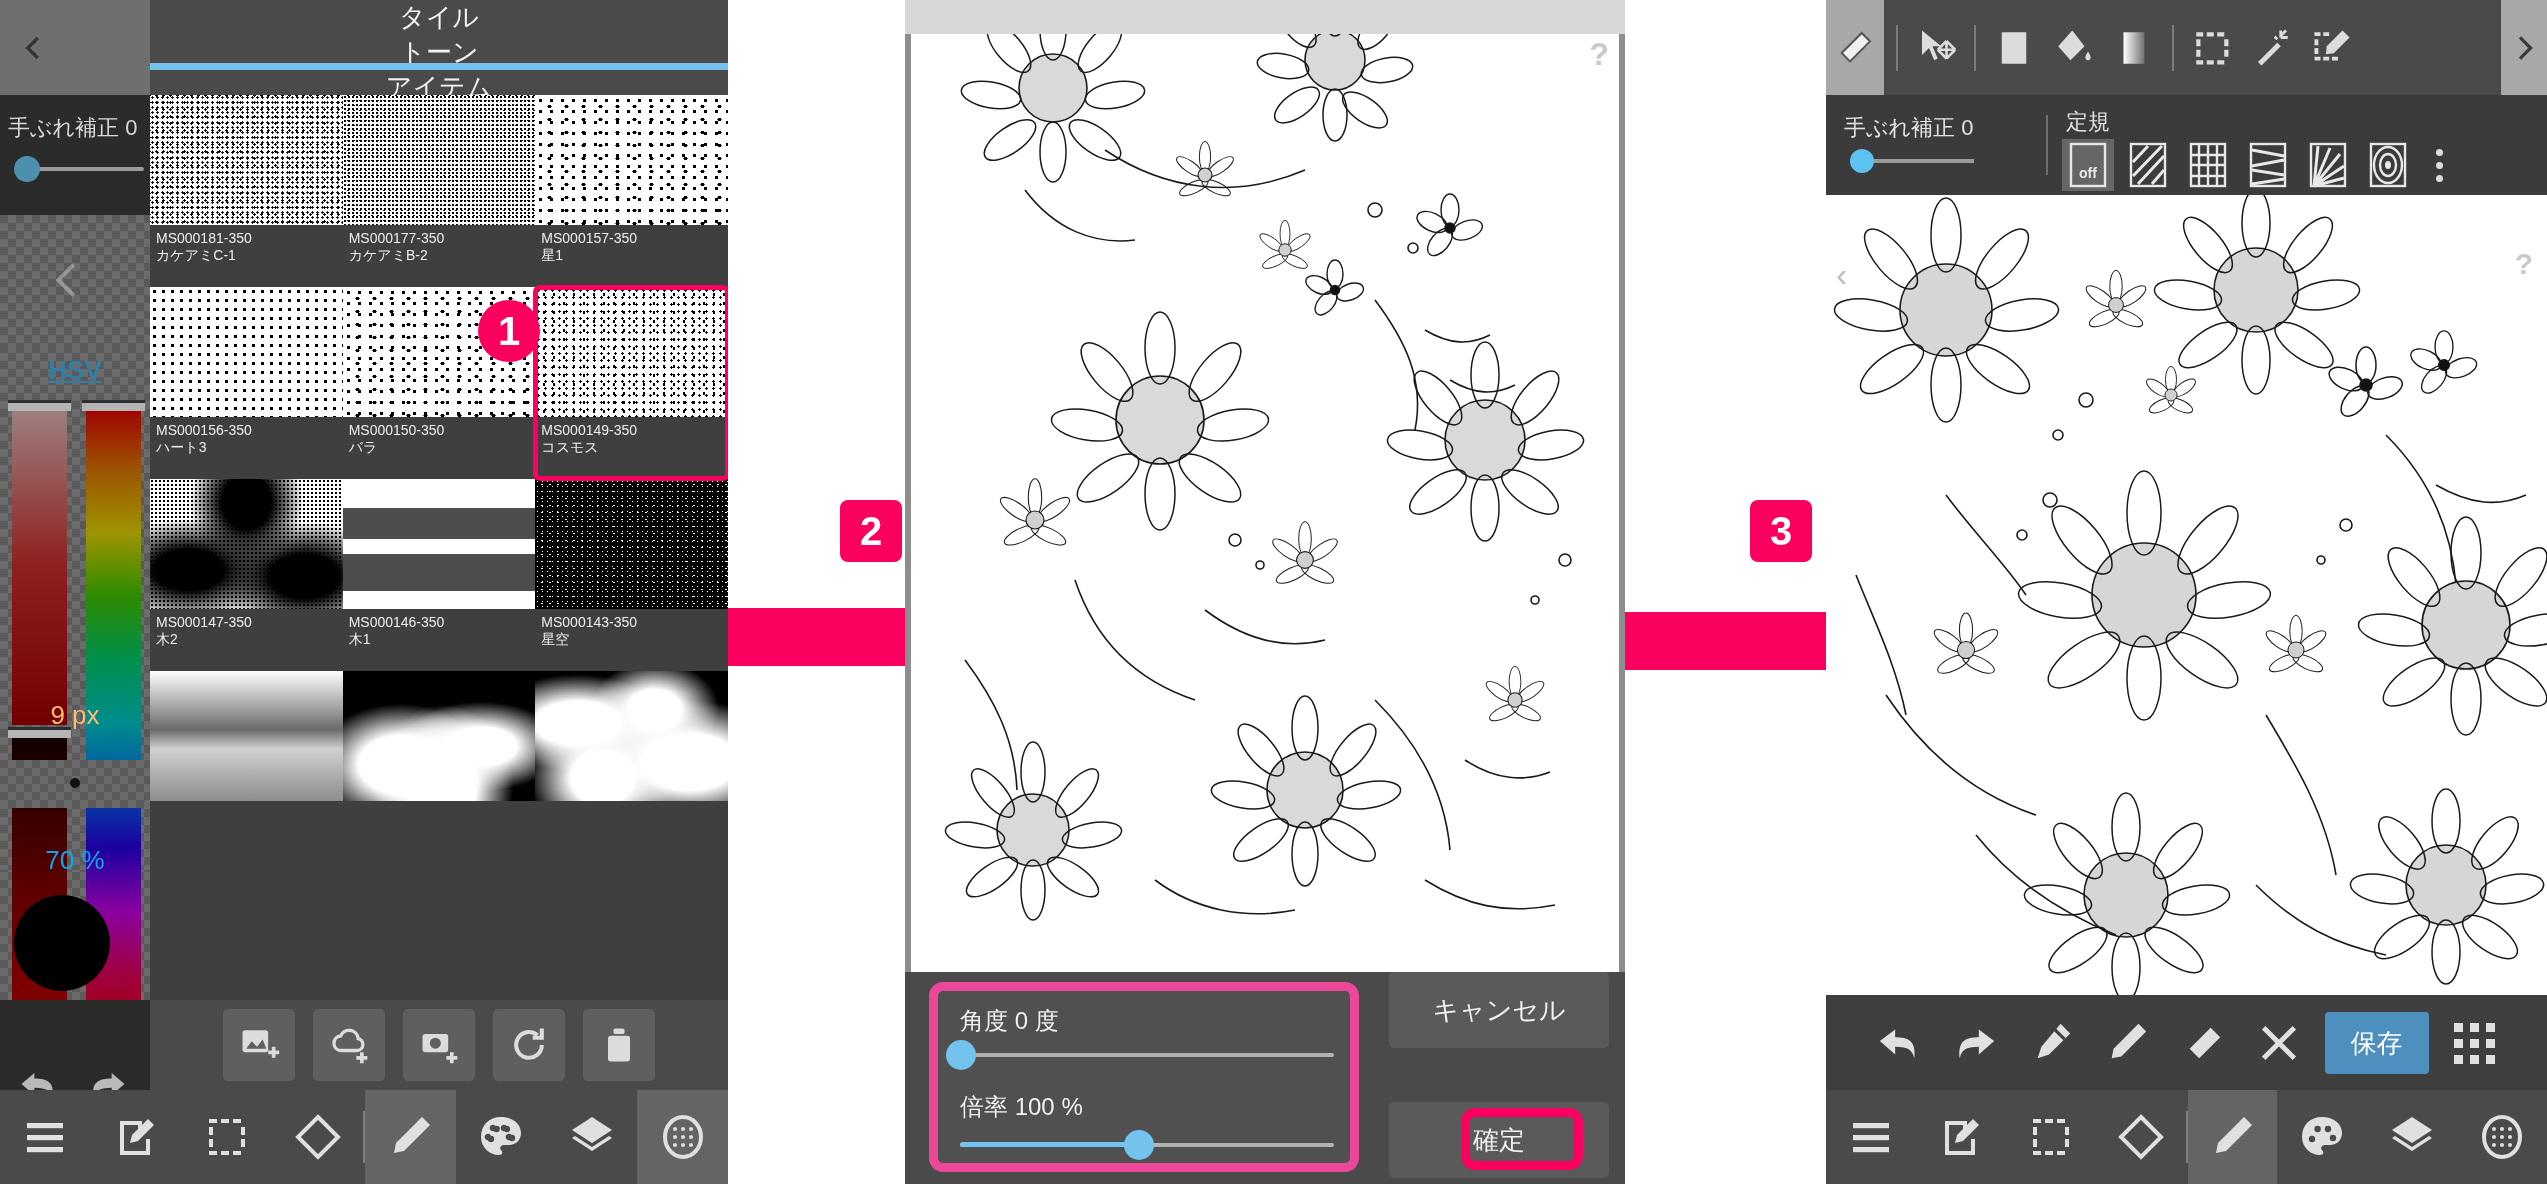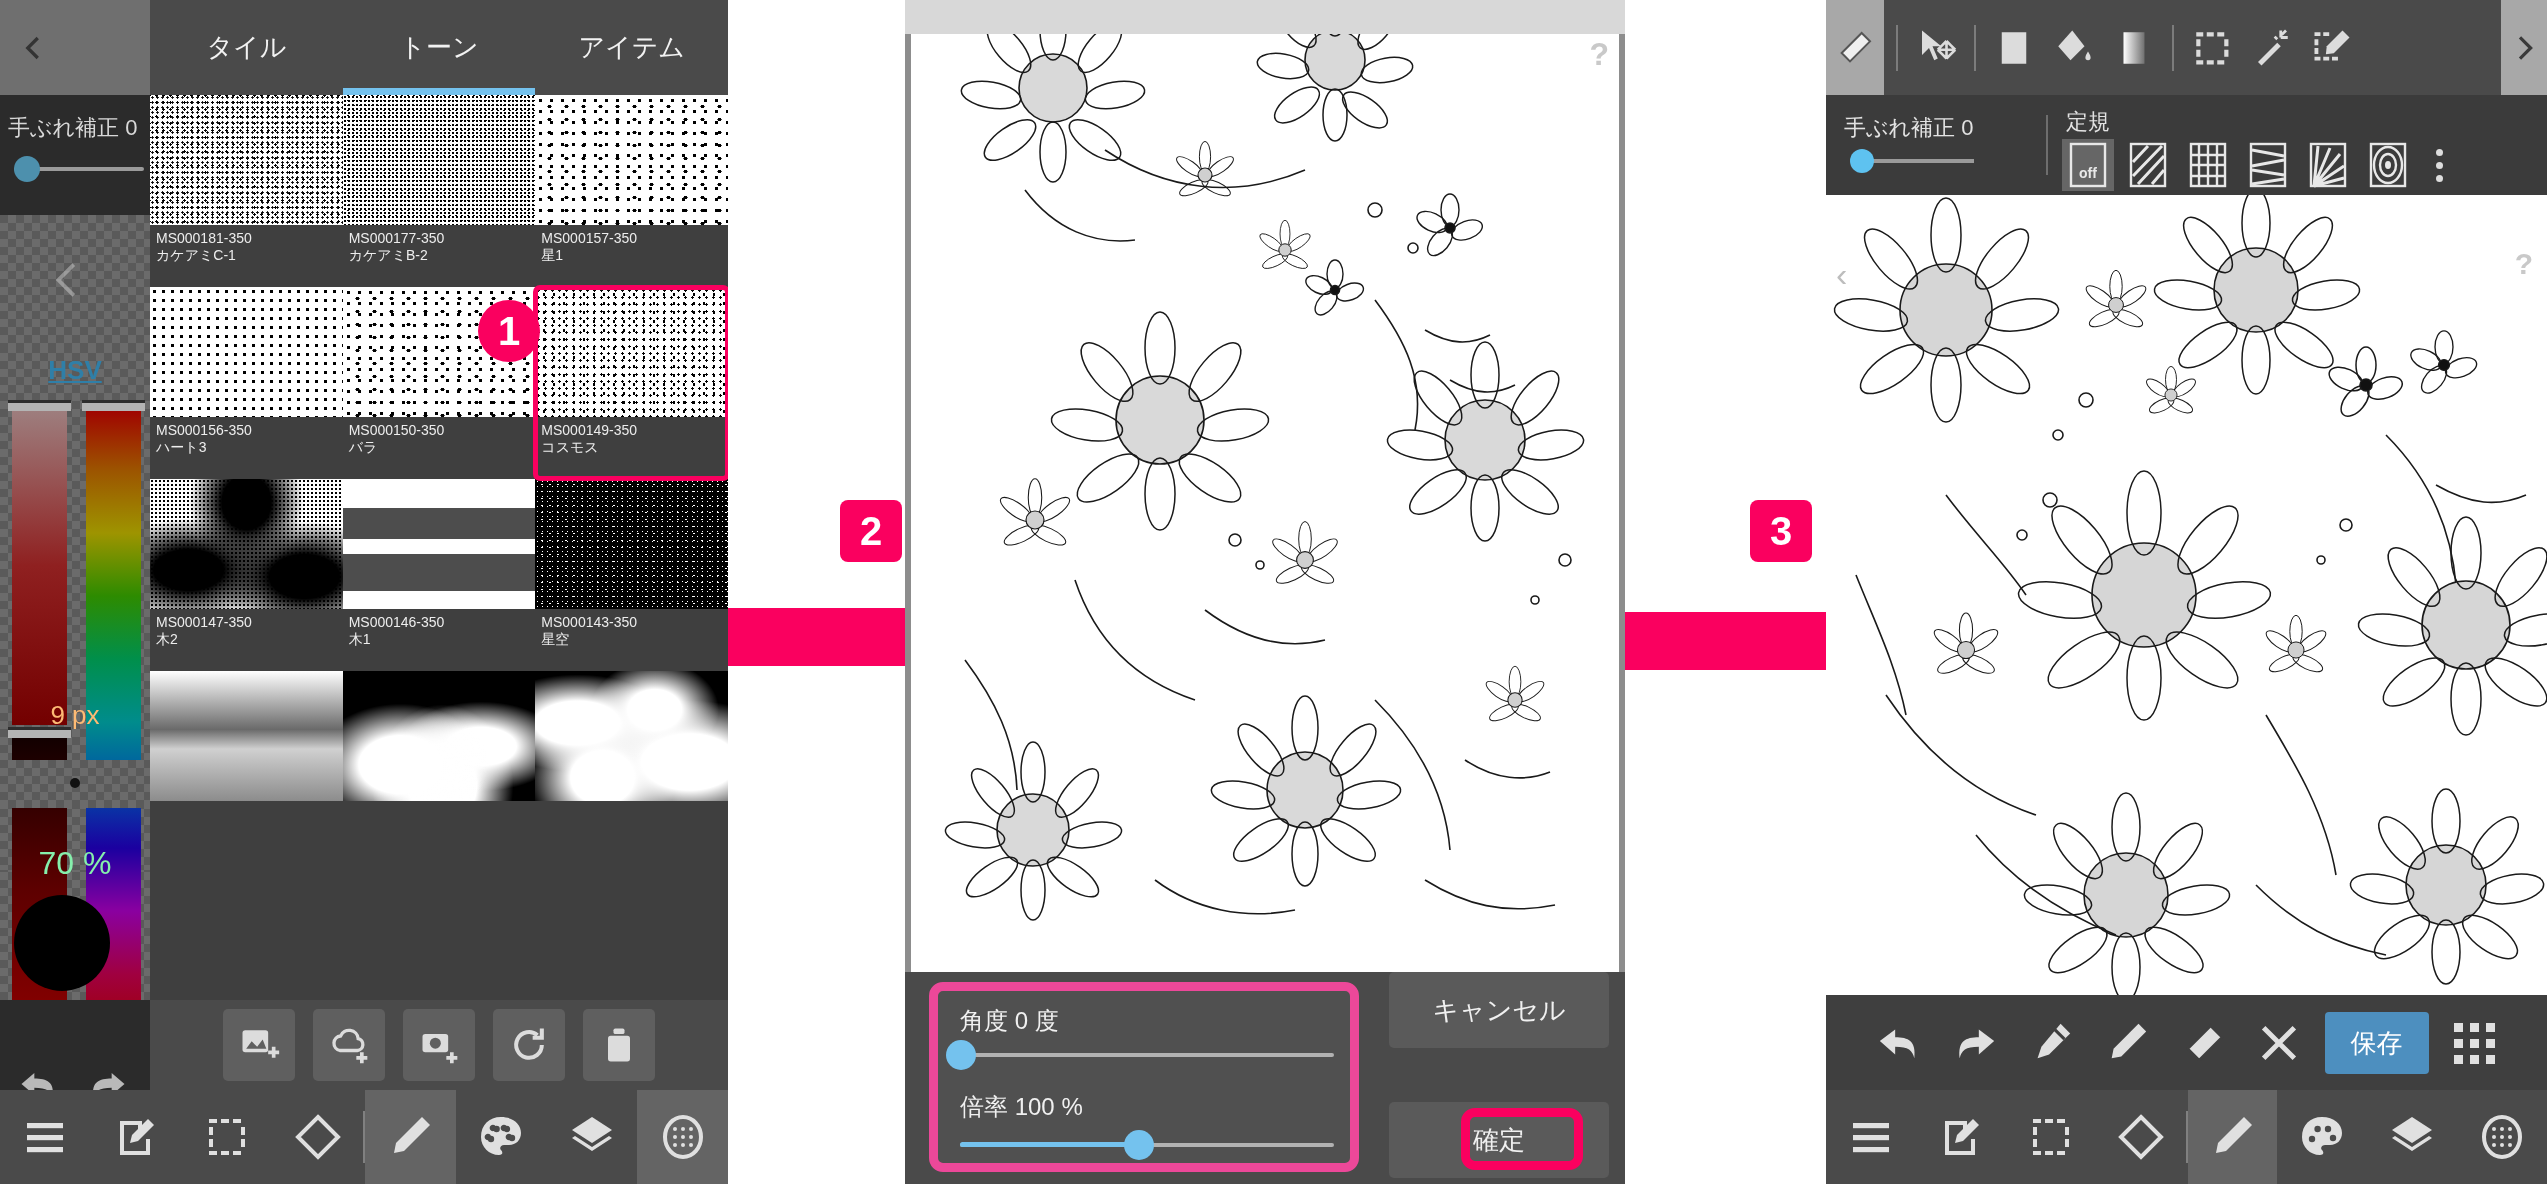--- a/index.html
+++ b/index.html
@@ -47,29 +47,29 @@
      background:linear-gradient(#9e8080,#8f2020,#730000); }
   .val-bar { position:absolute; left:12px; top:392px; width:55px; height:300px;
      background:linear-gradient(#120000,#5c0000,#8d0000); }
   .hue-bar { position:absolute; left:86px; top:62px; width:55px; height:630px;
      background:linear-gradient(#a00000,#9c5400,#9e9400,#2d8b00,#008f4b,#008c8c,#0050a8,#1b00a0,#8a00a0,#a00040,#9e0000); }
   .sl-handle { position:absolute; background:#b4b4b4; border-top:3px solid #2e2e2e; height:11px; }
 
   .px-label { position:absolute; left:0; top:700px; width:150px; text-align:center; color:#fdba74; font-size:26px; }
   .dot-preview { position:absolute; left:0; top:760px; width:150px; height:48px; }
   .dot-preview i { position:absolute; left:70px; top:18px; width:10px; height:10px; border-radius:50%; background:#111; }
-  .pct-label { position:absolute; left:0; top:845px; width:150px; text-align:center; color:#86efac; font-size:32px; }
+  .pct-label { position:absolute; left:0; top:845px; width:150px; text-align:center; color:#0ea5e9; font-size:26px; }
   .color-circle { position:absolute; left:14px; top:895px; width:96px; height:96px; border-radius:50%; background:#000; }
 
   .undo-strip { position:absolute; left:0; top:1000px; width:150px; height:184px; background:#2b2b2b; }
   .undo-strip svg { position:absolute; top:62px; width:44px; height:44px; fill:#b9b9b9; }
   .undo-strip .u1 { left:16px; } .undo-strip .u2 { left:86px; }
 
   
-  .tabs { position:absolute; left:150px; top:0; width:578px; height:95px; background:#4a4a4a; display:flex; }
+  .tabs { position:absolute; left:150px; top:0; width:578px; height:95px; background:#4a4a4a; display:flex;flex-direction:column; }
   .tab { flex:1; display:flex; align-items:center; justify-content:center; color:#f2f2f2; font-size:26px; position:relative; }
   .tab.active::after { content:""; position:absolute; left:0; right:0; bottom:0; height:7px; background:#74c2ee; }
 
   
   .tone-grid { position:absolute; left:150px; top:95px; width:578px; height:905px; overflow:hidden; }
   .tgrid { display:grid; grid-template-columns:repeat(3,1fr); }
   .tcell { position:relative; }
   .tthumb { width:100%; height:130px; background:#fff; background-repeat:repeat; }
   .tcap { padding:5px 6px 9px 6px; color:#ededed; font-size:14px; line-height:1.18; min-height:62px; background:#3f3f3f; }
   .tcap .nm { display:block; }

